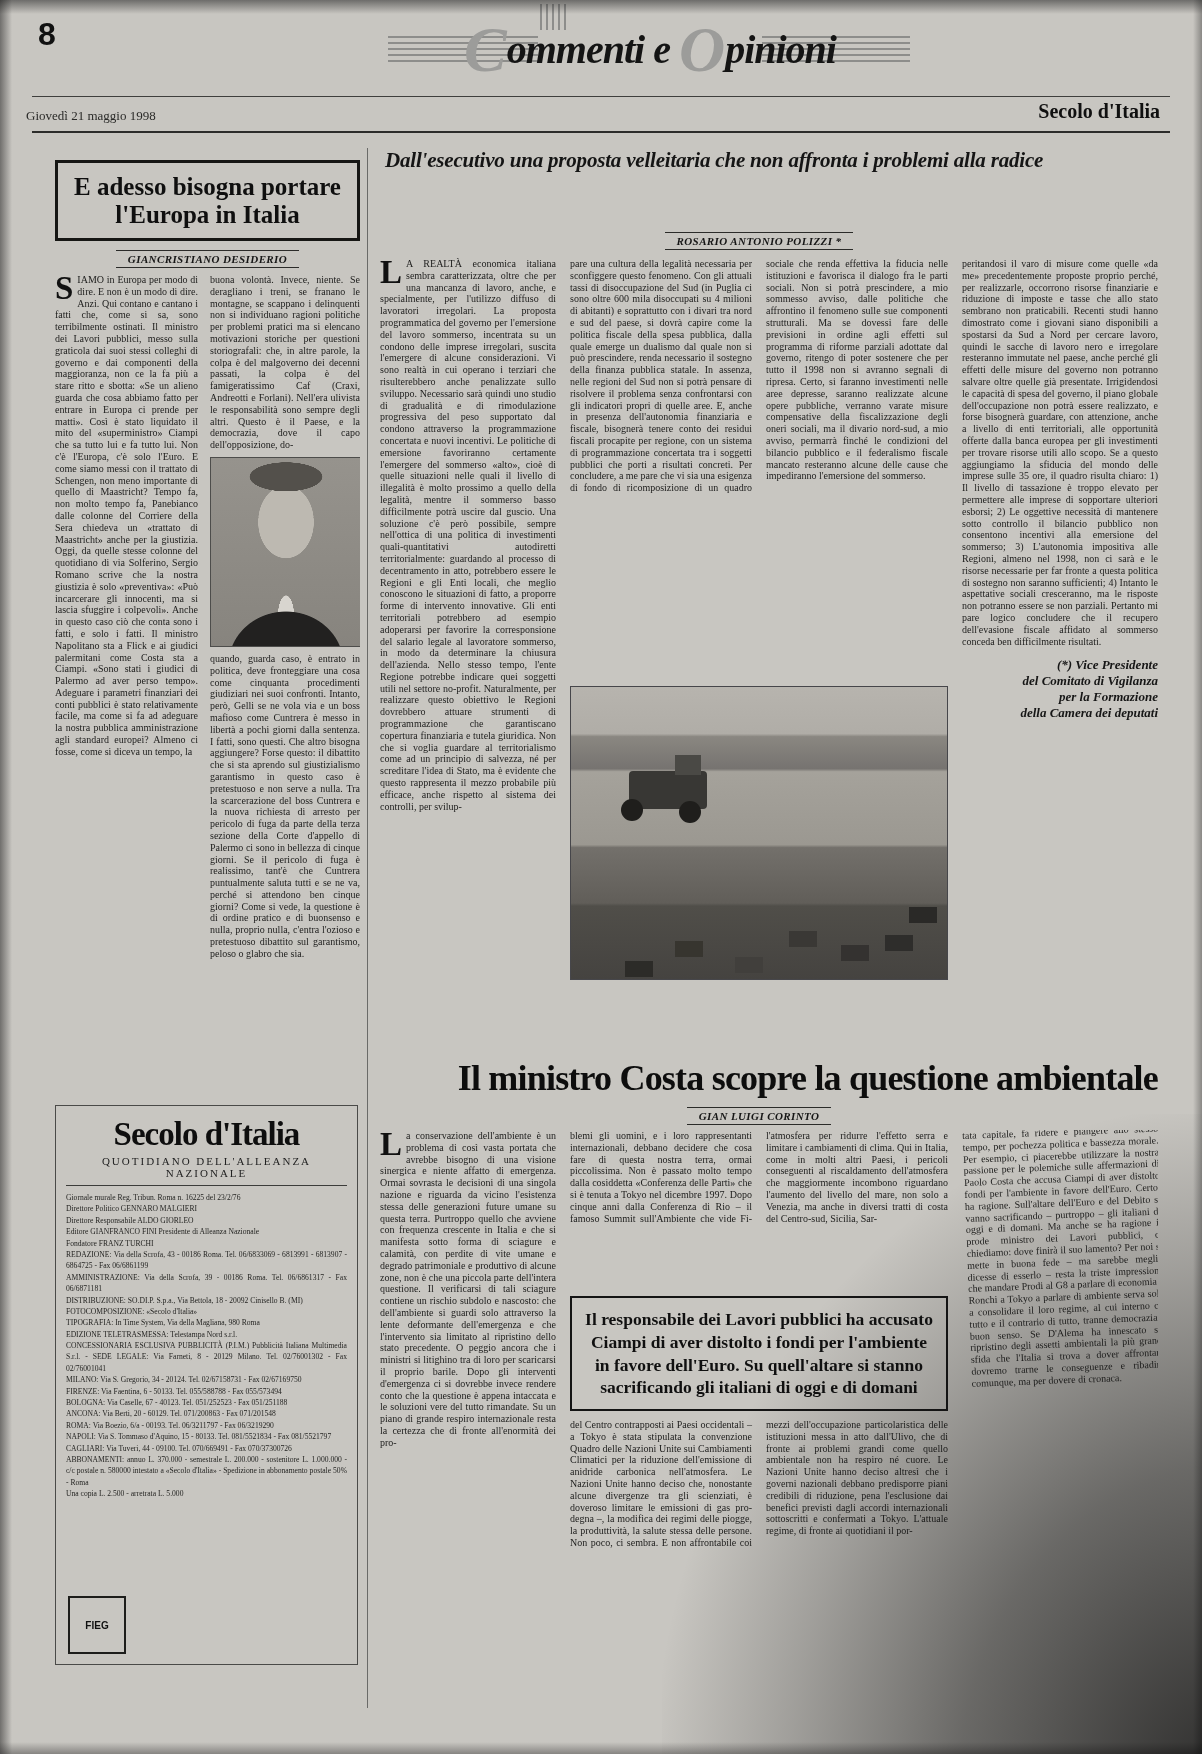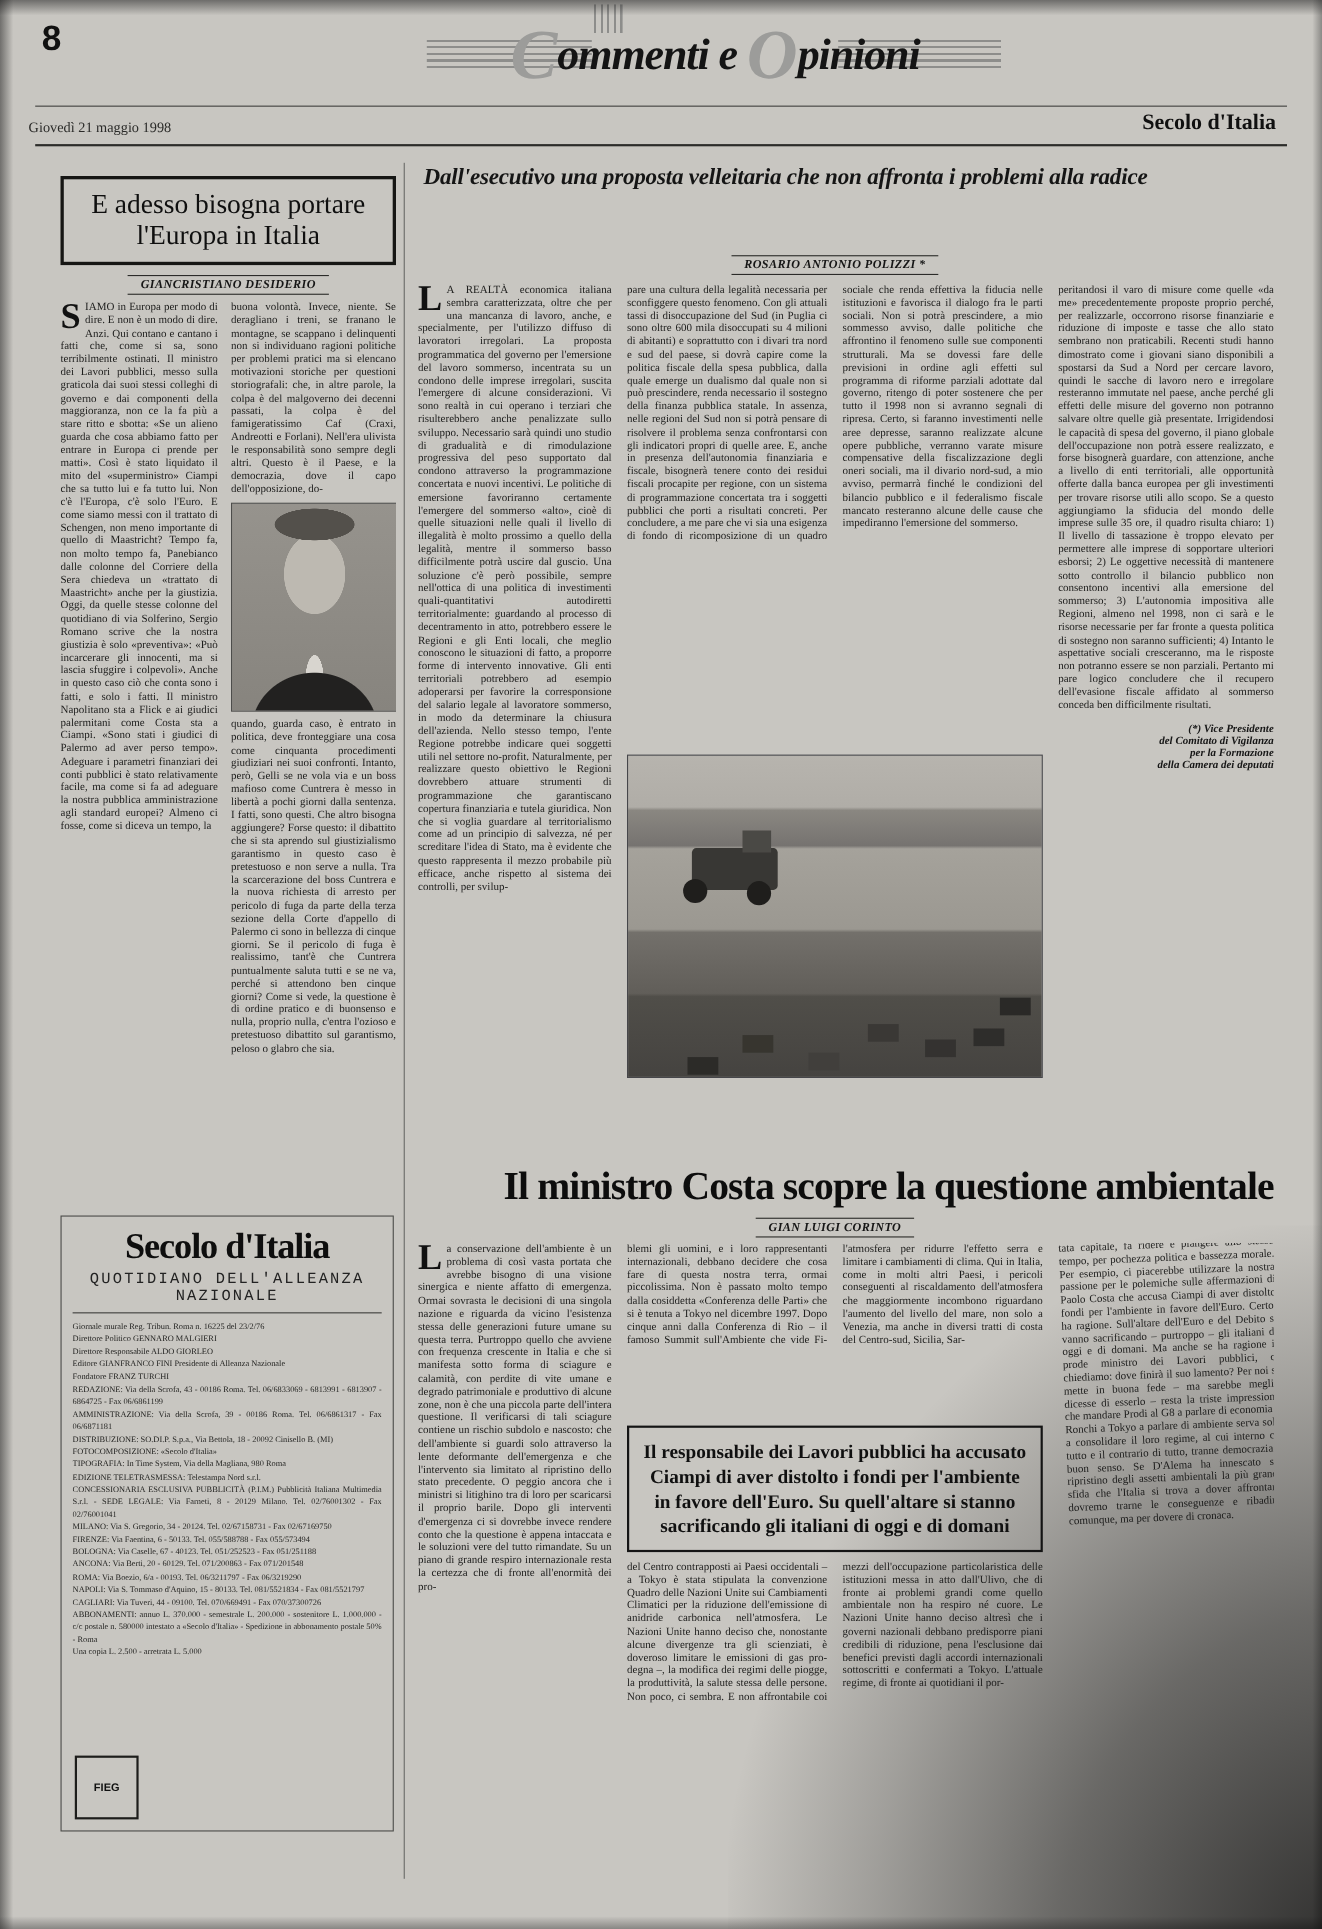--- a/index.html
+++ b/index.html
@@ -25,21 +25,21 @@
   
   .bodytext{font-size:10px;line-height:1.18;text-align:justify;color:#1d1d1c;}
   .dropcap{float:left;font-size:33px;line-height:26px;padding:1px 4px 0 0;font-weight:bold;color:#111;}
   .byline{display:block;text-align:center;font-style:italic;}
   .byline span{display:inline-block;font-size:11px;font-weight:bold;letter-spacing:.4px;
                border-top:1px solid #2b2b29;border-bottom:1px solid #2b2b29;padding:2px 12px;color:#161616;}
   .kicker{font-style:italic;font-weight:bold;font-size:21px;color:#151515;letter-spacing:-.2px;}
   
   .left-block{position:absolute;left:55px;top:160px;width:305px;}
   .a1box{border:3px solid #161614;padding:10px 4px;text-align:center;font-size:25px;
-         font-weight:normal;line-height:1.1;color:#0f0f0f;}
+         font-weight:bold;line-height:1.1;color:#0f0f0f;}
   .a1byline{margin:8px 0 6px;}
   .a1cols{display:flex;gap:12px;height:800px;overflow:hidden;margin-top:4px;}
   .a1col1{width:143px;}
   .a1col2{width:150px;}
   .photo-portrait{width:150px;height:188px;margin:6px 0;border:1px solid #4d4d4b;
     background:
       radial-gradient(ellipse 60px 24px at 50% 10%, #53504b 0 60%, transparent 61%),
       radial-gradient(ellipse 46px 60px at 50% 34%, #bdb9b1 0 60%, transparent 61%),
       radial-gradient(ellipse 16px 7px at 38% 32%, #3a3835 0 60%, transparent 61%),
       radial-gradient(ellipse 16px 7px at 62% 32%, #3a3835 0 60%, transparent 61%),
@@ -59,41 +59,41 @@
     background:linear-gradient(180deg,#b7b4ae 0%,#b0ada7 16%,#8a8781 17%,#767370 28%,#a5a29b 29%,
                #9b9891 54%,#73706b 55%,#615e59 74%,#504e49 75%,#454340 100%);}
   .tractor{position:absolute;left:58px;top:84px;width:78px;height:38px;background:#383734;border-radius:4px;}
   .tractor::before{content:"";position:absolute;left:-8px;bottom:-12px;width:22px;height:22px;
                    border-radius:50%;background:#1f1e1c;box-shadow:58px 2px 0 #1f1e1c;}
   .tractor::after{content:"";position:absolute;right:6px;top:-16px;width:26px;height:20px;background:#4a4945;}
   .crates{position:absolute;right:34px;bottom:28px;width:28px;height:16px;background:#2e2d2b;
           box-shadow:-44px 10px 0 #343230,-96px -4px 0 #3a3835,24px -28px 0 #2a2927,
                      -150px 22px 0 #413f3c,-210px 6px 0 #37352f,-260px 26px 0 #2c2b28;}
   .a2col4{width:196px;}
-  .signature{margin-top:10px;font-style:italic;font-weight:bold;font-size:10px;text-align:right;
+  .signature{margin-top:10px;font-style:italic;font-weight:bold;font-size:13px;text-align:right;
              white-space:pre-line;color:#161616;}
   
   .a3kicker{position:absolute;left:385px;top:1034px;width:680px;}
   .a3headline{position:absolute;left:380px;top:1060px;width:778px;text-align:right;
               font-size:36px;font-weight:bold;letter-spacing:-.8px;color:#0d0d0d;line-height:1.05;}
   .a3byline{position:absolute;left:570px;top:1106px;width:378px;}
   .a3cols{position:absolute;left:380px;top:1130px;width:778px;display:flex;gap:14px;height:586px;overflow:hidden;}
   .a3col1{width:176px;}
   .a3mid{width:378px;}
   .a3midtop{column-count:2;column-gap:14px;height:158px;overflow:hidden;}
   .pullquote{border:2px solid #141414;margin:8px 0;padding:10px 10px;text-align:center;
              font-size:17.5px;font-weight:bold;line-height:1.3;color:#101010;}
   .a3midbottom{column-count:2;column-gap:14px;height:262px;overflow:hidden;}
   .a3col4{width:196px;}
   .a3col4 .bodytext{transform:rotate(-2.2deg);transform-origin:top left;}
   
   .mh{position:absolute;left:55px;top:1105px;width:303px;height:560px;border:1px solid #4a4a48;
       padding:10px 10px;box-sizing:border-box;}
   .mh-logo{text-align:center;font-size:33px;font-weight:bold;letter-spacing:-1px;color:#0e0e0e;}
-  .mh-sub{text-align:center;font-size:14px;letter-spacing:2px;margin-top:2px;color:#222;font-family:Liberation Mono, monospace;}
+  .mh-sub{text-align:center;font-size:11px;letter-spacing:2px;margin-top:2px;color:#222;}
   .mh-rule{height:1px;background:#3c3c3a;margin:6px 0;}
   .mh-small{font-size:7.6px;line-height:1.5;text-align:justify;white-space:pre-line;
             max-height:380px;overflow:hidden;color:#242422;}
   .fieg{position:absolute;left:12px;bottom:10px;width:54px;height:54px;border:2px solid #1d1d1b;
         display:flex;align-items:center;justify-content:center;font-weight:bold;font-size:10px;
         font-family:"Liberation Sans",sans-serif;color:#111;}
   
   .scan{position:absolute;pointer-events:none;}
   .scan-top{left:0;top:0;right:0;height:14px;background:linear-gradient(180deg,rgba(35,35,35,.55),transparent);}
   .scan-left{left:0;top:0;bottom:0;width:12px;background:linear-gradient(90deg,rgba(25,25,25,.5),transparent);}

